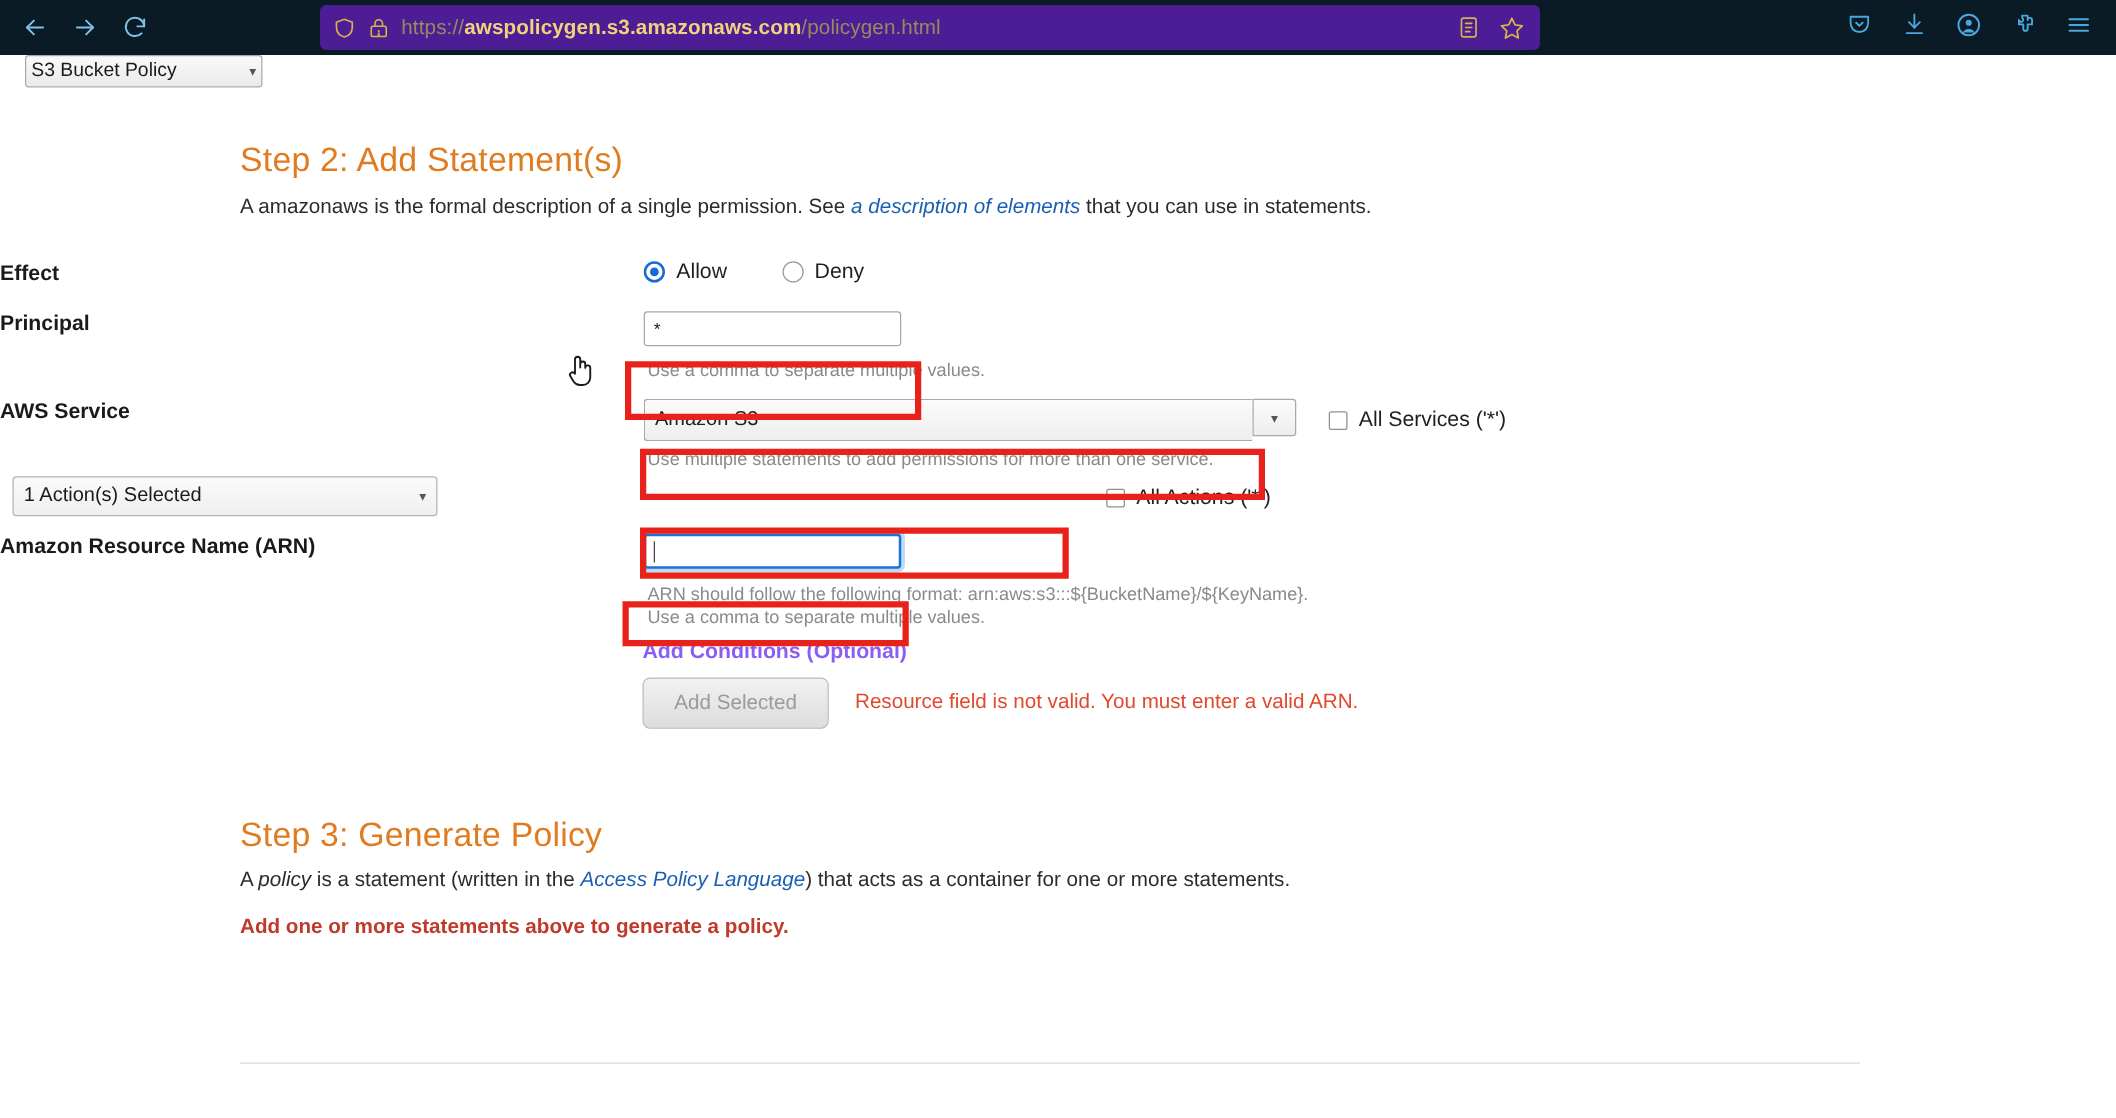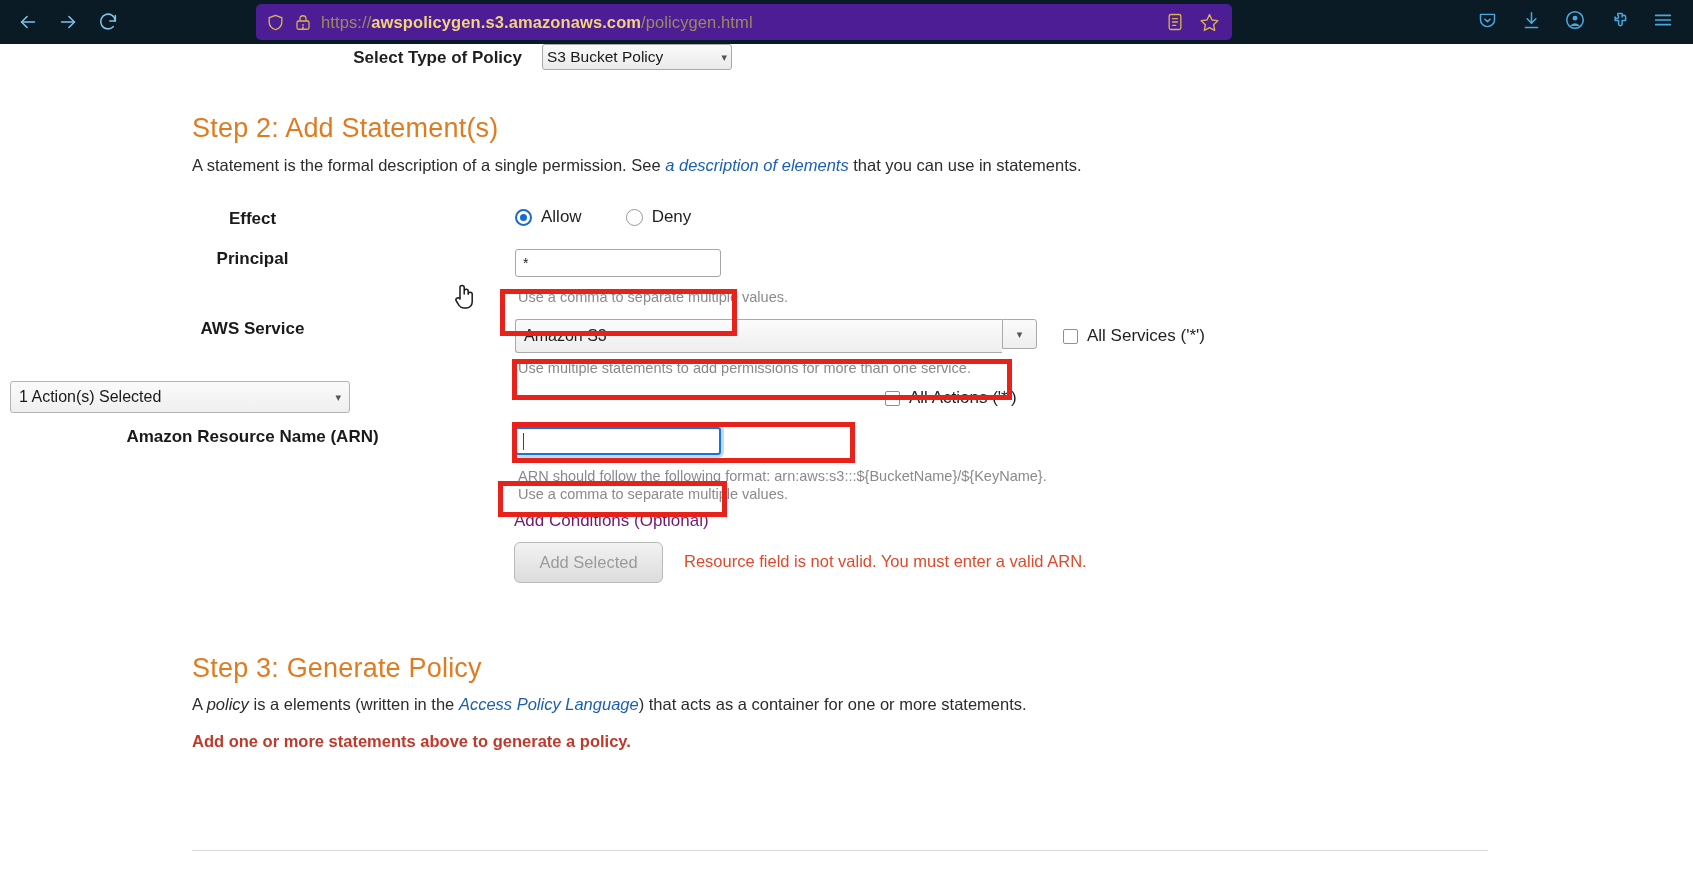--- a/index.html
+++ b/index.html
@@ -103,21 +103,21 @@
   #step3-warning {
     position: absolute; left: 192px; top: 688px;
     margin: 0; font-size: 16.5px; font-weight: bold; color: #c0392b;
   }
   a.link { color: #1a5fb4; text-decoration: none; font-style: italic; }
   em { font-style: italic; }
 
   
   .row { position: absolute; left: 0; width: 100%; display: flex; align-items: flex-start; }
   .row .lbl {
-    width: 505px; text-align: center;
+    width: 505px; text-align: left;
     font-size: 17px; font-weight: bold; color: #1a1a1a;
   }
   .row .ctrl { margin-left: 10px; position: relative; }
 
   #row-effect { top: 163px; }
   #row-effect .lbl { padding-top: 2px; }
   .radio-group { display: flex; align-items: center; }
   .radio-item { display: flex; align-items: center; margin-right: 44px; font-size: 17px; color: #1f1f1f; }
   .radio {
     width: 17px; height: 17px; border-radius: 50%;
@@ -190,21 +190,21 @@
     box-shadow: 0 0 0 3px rgba(120,175,230,.45);
     display: flex; align-items: center; padding: 0 6px;
     font-size: 14px;
   }
   #caret-bar {
     width: 1px; height: 17px; background: #444;
   }
 
   #add-conditions {
     position: absolute; left: 514px; top: 467px;
-    font-size: 17px; color: #701a75; text-decoration: none;
+    font-size: 17px; color: #8b5cf6; text-decoration: none; font-weight: bold;
   }
 
   #add-statement-btn {
     position: absolute; left: 514px; top: 498px;
     width: 149px; height: 41px;
     background: linear-gradient(#f2f2f2,#dcdcdc);
     border: 1px solid #b9b9b9; border-radius: 6px;
     color: #9b9b9b; font-size: 16.5px;
     display: flex; align-items: center; justify-content: center;
   }
@@ -339,29 +339,28 @@
             <line x1="4" y1="17" x2="20" y2="17"></line>
           </svg>
       </span>
     </span>
   </div>
 </div>
 
 <div id="page">
 
   <div id="policy-type-row">
-    <div id="policy-type-label">Select Type of Policy</div>
     <div id="policy-type-select">
       <span>S3 Bucket Policy</span>
       <span class="caret">▾</span>
     </div>
   </div>
 
   <h2 class="step" id="step2-title">Step 2: Add Statement(s)</h2>
-  <p class="body" id="step2-desc"><span>A statement is the formal description of a single permission. See </span><a class="link" href="#">a description of elements</a><span> that you can use in statements.</span></p>
+  <p class="body" id="step2-desc"><span>A amazonaws is the formal description of a single permission. See </span><a class="link" href="#">a description of elements</a><span> that you can use in statements.</span></p>
 
   <div class="row" id="row-effect">
     <div class="lbl">Effect</div>
     <div class="ctrl">
       <div class="radio-group">
         <label class="radio-item">
           <span class="radio checked"></span>
           <span>Allow</span>
         </label>
         <label class="radio-item">
@@ -422,21 +421,21 @@
     </div>
   </div>
   <div class="hint" id="arn-hint1">ARN should follow the following format: arn:aws:s3:::${BucketName}/${KeyName}.</div>
   <div class="hint" id="arn-hint2">Use a comma to separate multiple values.</div>
 
   <a id="add-conditions" href="#">Add Conditions (Optional)</a>
   <div id="add-statement-btn">Add Selected</div>
   <div id="resource-error">Resource field is not valid. You must enter a valid ARN.</div>
 
   <h2 class="step" id="step3-title">Step 3: Generate Policy</h2>
-  <p class="body" id="step3-desc"><span>A </span><em>policy</em><span> is a elements (written in the </span><a class="link" href="#">Access Policy Language</a><span>) that acts as a container for one or more statements.</span></p>
+  <p class="body" id="step3-desc"><span>A </span><em>policy</em><span> is a statement (written in the </span><a class="link" href="#">Access Policy Language</a><span>) that acts as a container for one or more statements.</span></p>
   <p id="step3-warning">Add one or more statements above to generate a policy.</p>
 
   <div id="bottom-rule"></div>
 
   <div class="redbox" id="redbox-principal"></div>
   <div class="redbox" id="redbox-service"></div>
   <div class="redbox" id="redbox-actions"></div>
   <div class="redbox" id="redbox-arn"></div>
 
   <div id="hand-cursor">

